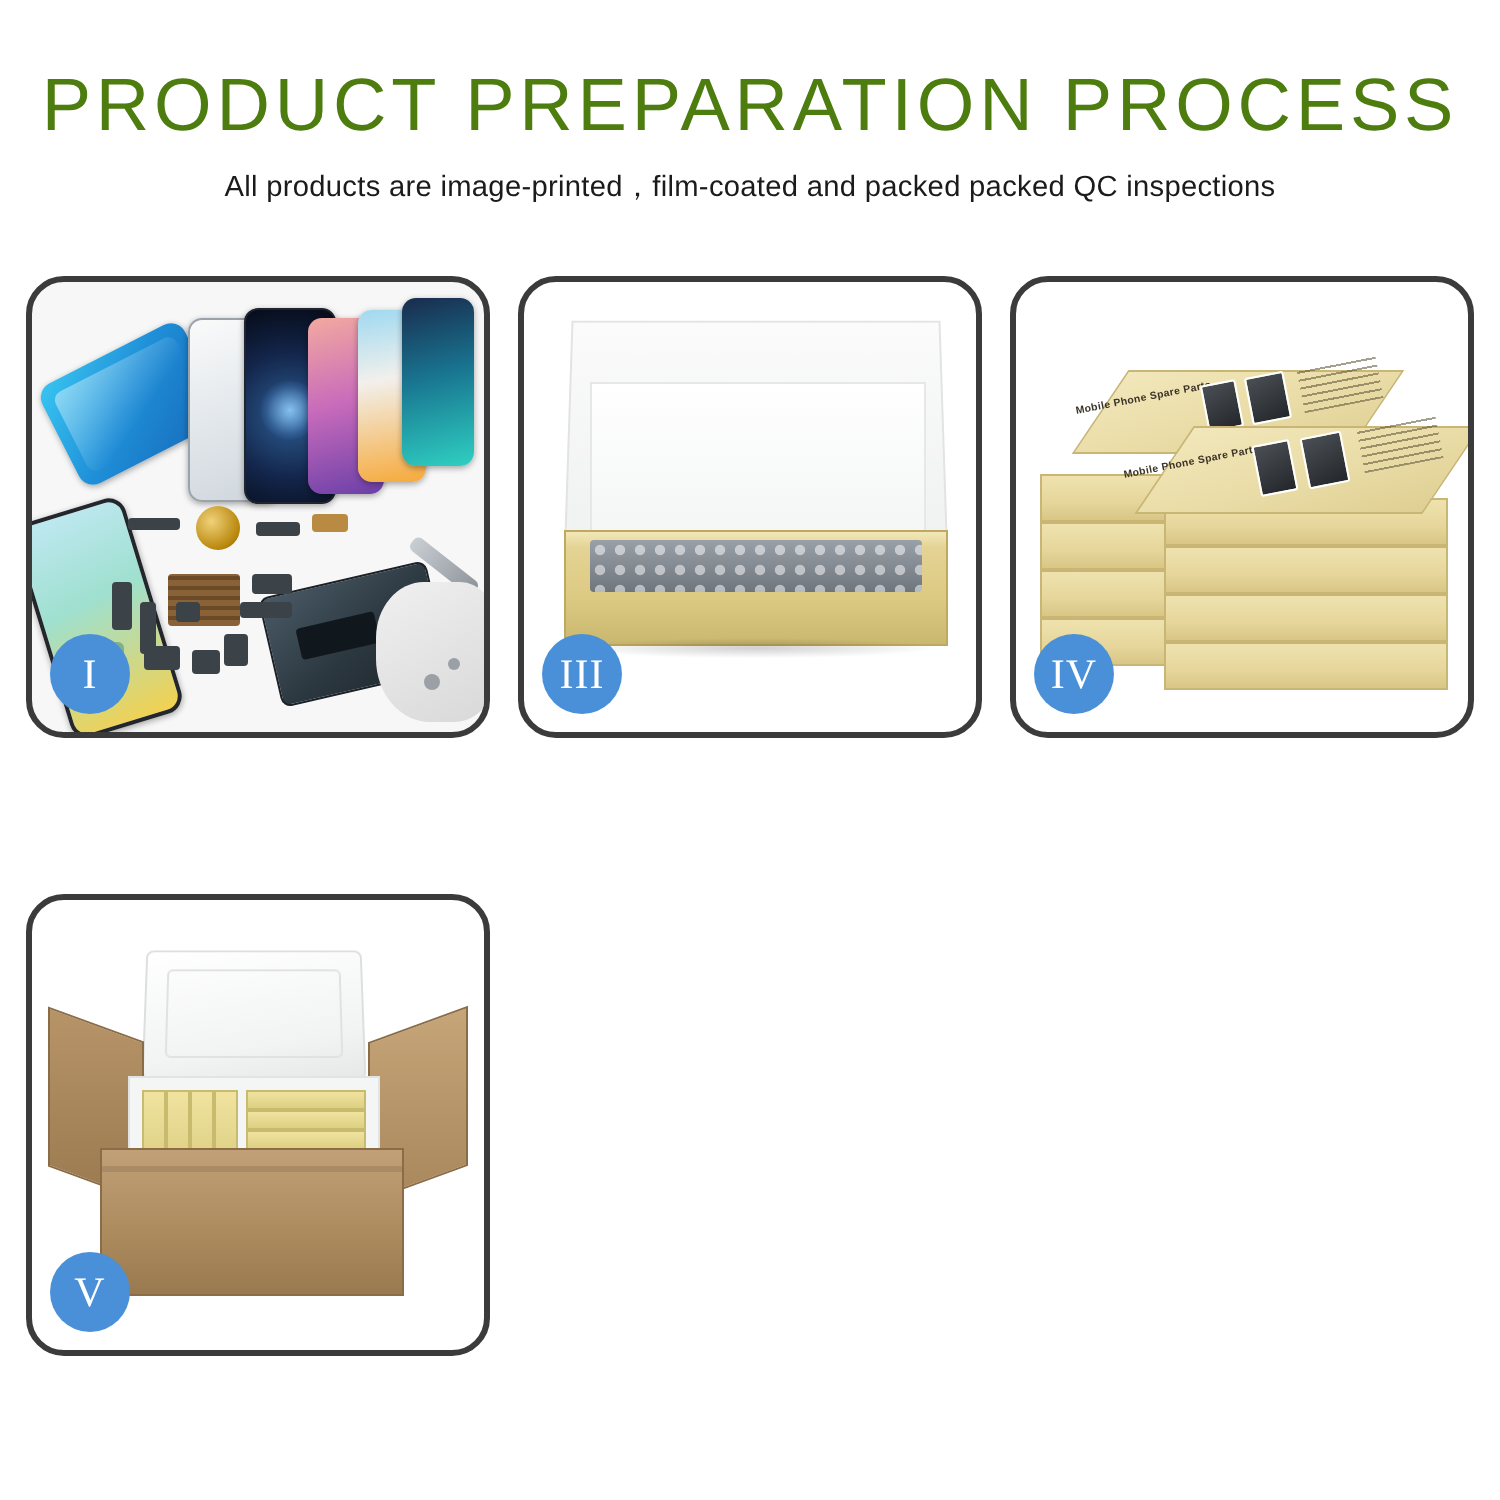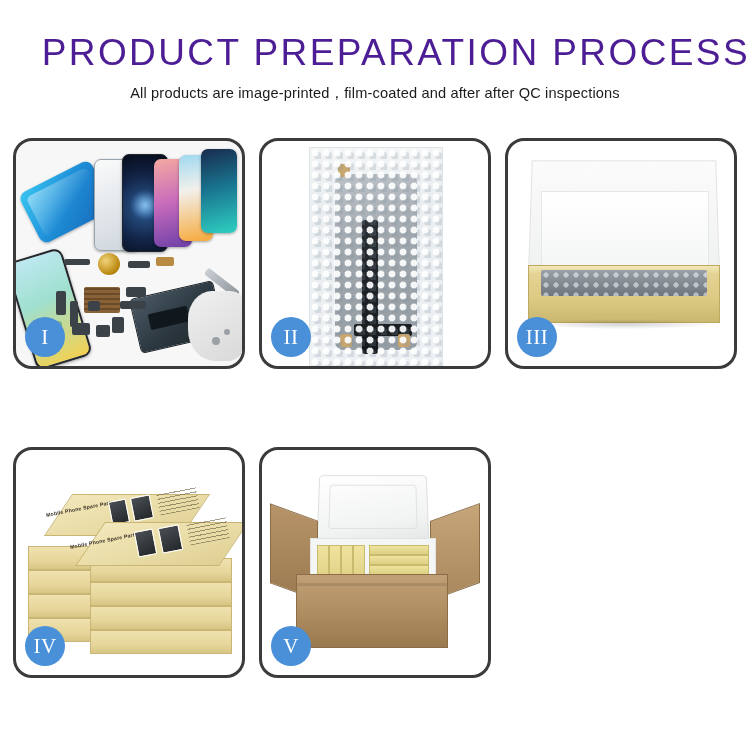--- a/index.html
+++ b/index.html
@@ -18,24 +18,23 @@
 
   
   .header {
     text-align: center;
     padding-top: 34px;
   }
   .page-title {
     font-size: 37px;
     font-weight: 500;
     letter-spacing: 2.4px;
-    color: #4c1d95;
+    color: #4d7c0f;
     line-height: 1.05;
     white-space: nowrap;
-    text-align: right;
   }
   .page-subtitle {
     margin-top: 11px;
     font-size: 14.6px;
     font-weight: 400;
     letter-spacing: 0.15px;
     color: #1b1b1b;
     white-space: nowrap;
   }
 
@@ -361,21 +360,21 @@
     position:absolute; left:42px; top:160px; width:18px; height:16px;
     background: rgba(128,104,72,.75);
     transform: skewY(18deg);
   }
 </style>
 </head>
 <body>
 
 <div class="header">
   <div class="page-title">PRODUCT PREPARATION PROCESS</div>
-  <div class="page-subtitle">All products are image-printed，film-coated and after after QC inspections</div>
+  <div class="page-subtitle">All products are image-printed，film-coated and packed packed QC inspections</div>
 </div>
 
 <div class="grid">
 
   <div class="panel p1">
     <div class="panel-photo">
       <div class="scrn s-blue"></div>
       <div class="scrn s-glass"></div>
       <div class="scrn s-dark"></div>
       <div class="scrn s-purple"></div>
@@ -398,35 +397,20 @@
       <div class="part" style="left:56px;  top:182px; width:18px; height:12px;"></div>
       <div class="part" style="left:80px;  top:184px; width:14px; height:12px;"></div>
       <div class="part" style="left:96px;  top:176px; width:12px; height:16px;"></div>
       <div class="part" style="left:72px;  top:160px; width:12px; height:10px;"></div>
       <div class="part" style="left:196px; top:196px; width:8px;  height:8px; border-radius:50%; background:#9aa0a6;"></div>
       <div class="part" style="left:208px; top:188px; width:6px;  height:6px; border-radius:50%; background:#9aa0a6;"></div>
     </div>
     <div class="badge">I</div>
   </div>
 
-  <div class="panel p2">
-    <div class="panel-photo">
-      <div class="bag">
-        <div class="screen"></div>
-        <div class="flex"></div>
-        <div class="flex2"></div>
-        <div class="tab" style="left:28px; top:16px;"></div>
-        <div class="tab" style="left:30px; top:186px;"></div>
-        <div class="tab" style="left:88px; top:186px;"></div>
-        <div class="bubbles-sh"></div>
-        <div class="bubbles"></div>
-      </div>
-    </div>
-    <div class="badge">II</div>
-  </div>
 
   <div class="panel p3">
     <div class="panel-photo">
       <div class="lid-back"></div>
       <div class="foam"></div>
       <div class="tray">
         <div class="tray-lip"></div>
         <div class="wrap"></div>
       </div>
       <div class="shadow"></div>

